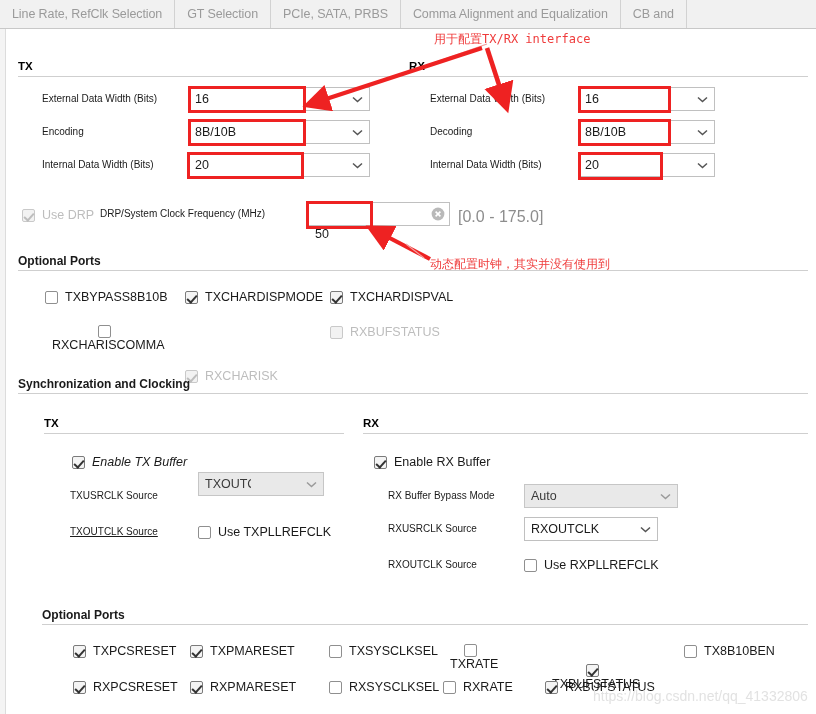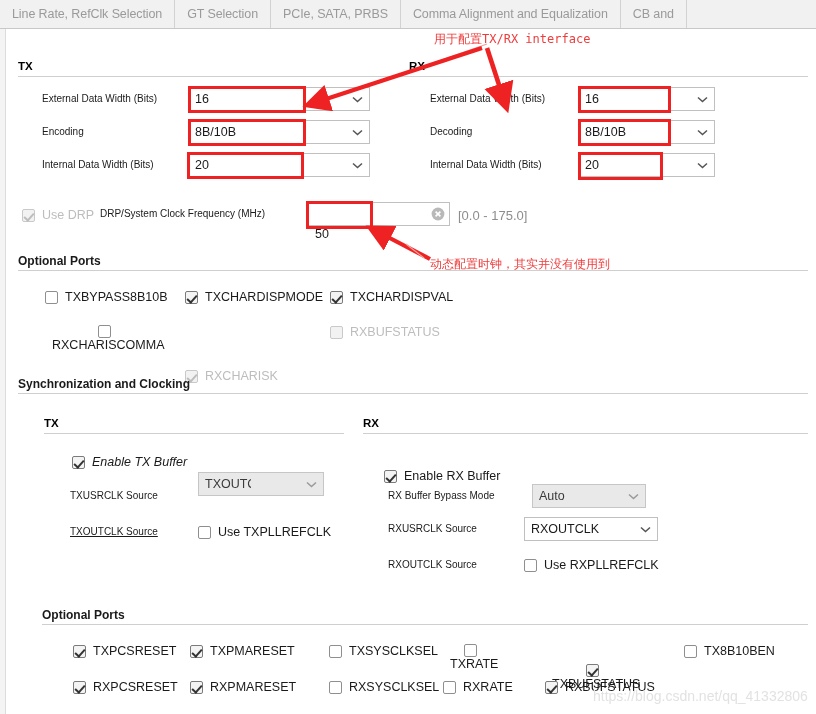--- a/index.html
+++ b/index.html
@@ -66,21 +66,21 @@
     font-size: 11.5px; font-weight: bold; color: #000;
   }
 
   
   .lbl {
     position: absolute;
     font-size: 10px; color: #1a1a1a;
     white-space: nowrap;
   }
   .hint {
-    position: absolute; font-size: 13px; color: #8d8d8d; white-space: nowrap;
+    position: absolute; font-size: 16px; color: #8d8d8d; white-space: nowrap;
   }
 
   
   .combo {
     position: absolute;
     height: 24px;
     border: 1px solid #c0c0c0;
     background: #ffffff;
     display: flex; align-items: center;
     font-size: 12.5px; color: #1a1a1a;
@@ -319,27 +319,27 @@
         </svg>
       </span>
   </div>
 
   <div class="lbl" style="left:70px; top:526px;text-decoration:underline;">TXOUTCLK Source</div>
   <div class="cbrow" style="left:198px; top:525px;">
     <span class="box"></span>
     <span class="cbtext">Use TXPLLREFCLK</span>
   </div>
 
-  <div class="cbrow" style="left:384px; top:455px;margin-top:14px;">
+  <div class="cbrow" style="left:374px; top:455px;">
     <span class="box checked"></span>
     <span class="cbtext">Enable RX Buffer</span>
   </div>
 
   <div class="lbl" style="left:388px; top:490px;">RX Buffer Bypass Mode</div>
-  <div class="combo disabled" style="left:524px; top:484px; width:114px;margin-left:8px;">
+  <div class="combo disabled" style="left:524px; top:484px; width:154px;">
     <span class="val">Auto</span>
     <span class="chev">
         <svg width="11" height="7" viewBox="0 0 11 7">
           <path d="M1 1.5 L5.5 5.5 L10 1.5" fill="none" stroke="#9a9a9a" stroke-width="1.5"></path>
         </svg>
       </span>
   </div>
 
   <div class="lbl" style="left:388px; top:523px;">RXUSRCLK Source</div>
   <div class="combo" style="left:524px; top:517px; width:134px;">

